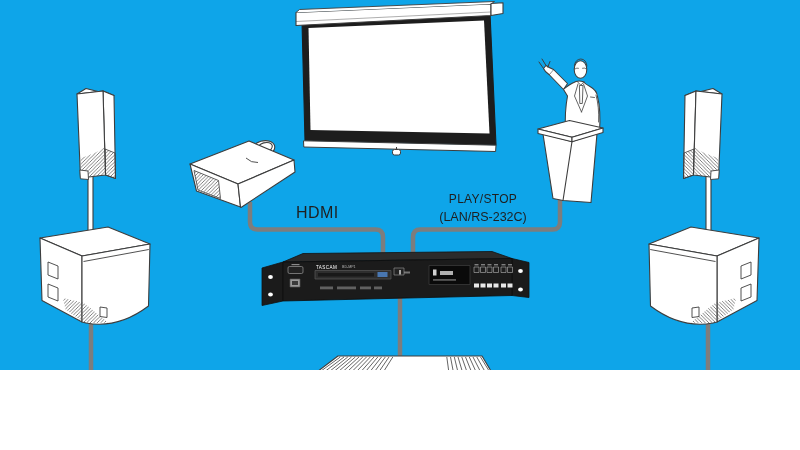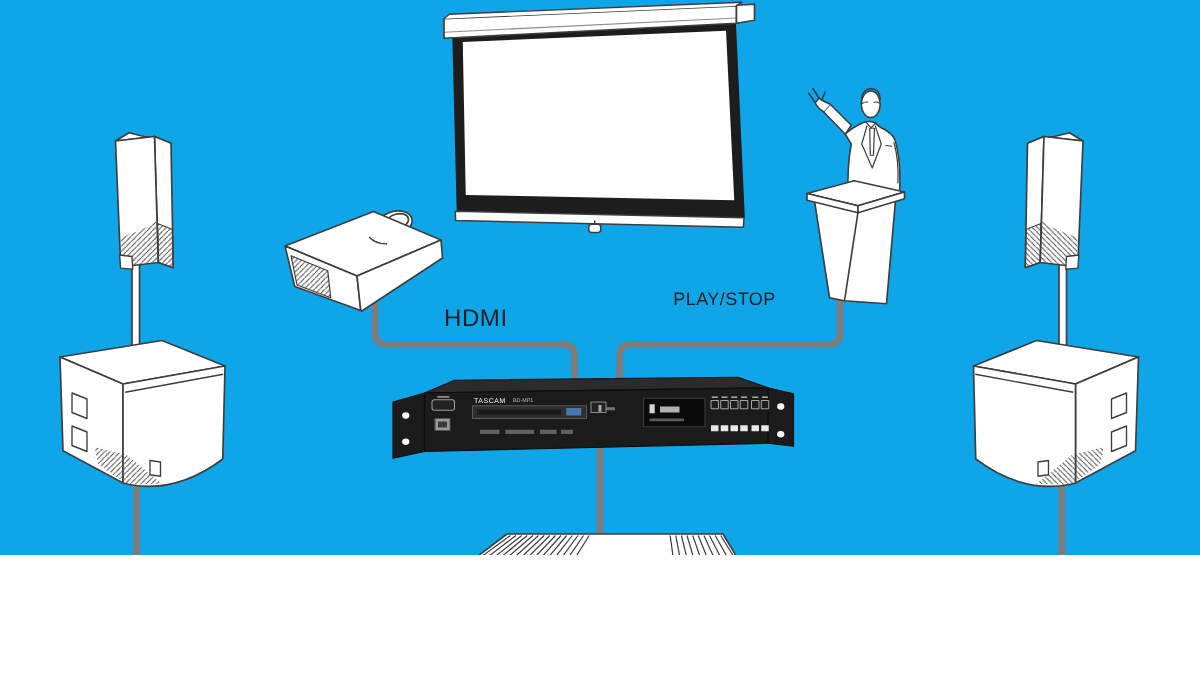--- a/index.html
+++ b/index.html
@@ -197,13 +197,14 @@
             <rect x="493.5" y="283.5" width="5" height="4"></rect>
         <rect x="501" y="283.5" width="5" height="4"></rect>
             <rect x="507.5" y="283.5" width="5" height="4"></rect>
       </g>
     </g>
   </g>
 </svg>
 
   <div class="lbl lbl-hdmi">HDMI</div>
   <div class="lbl lbl-ps">PLAY/STOP</div>
+  <div class="lbl lbl-lan">(LAN/RS-232C)</div>
 </div>
 
 </body></html>

